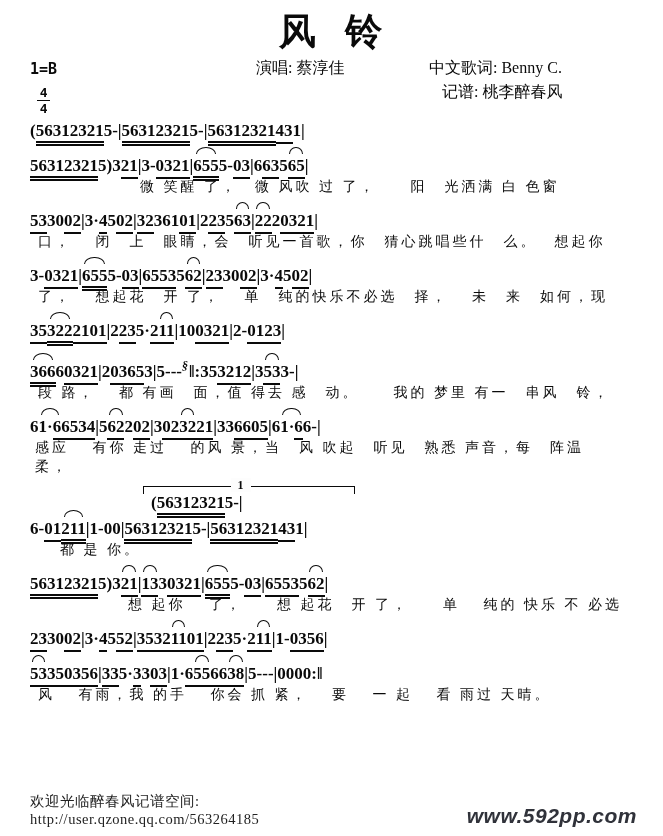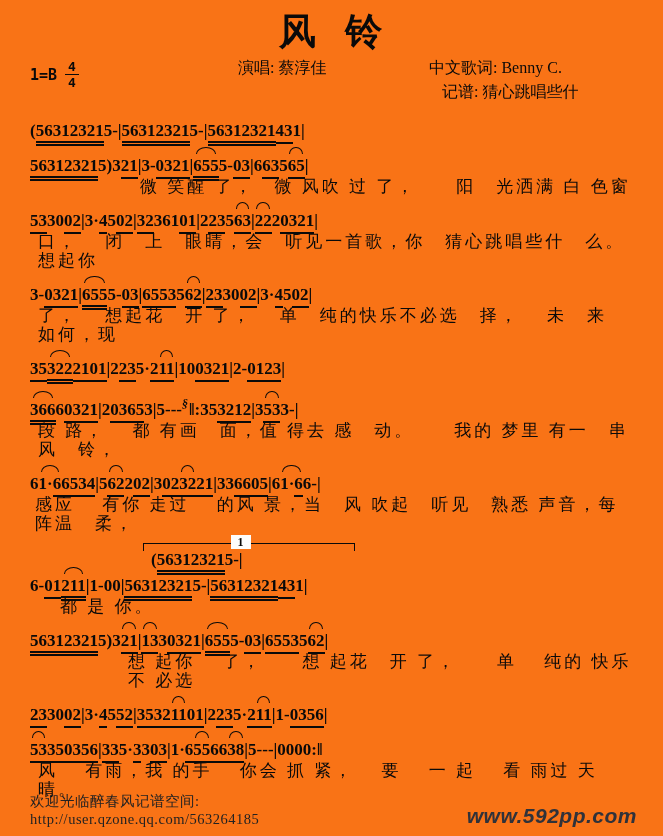--- a/index.html
+++ b/index.html
@@ -1,51 +1,51 @@
 <!DOCTYPE html>
 <html><head>
 <meta charset="utf-8">
 <style>
   html,body{margin:0;padding:0;background:#e8e8e8;}
   .page{
-    width:663px;height:836px;margin:0 auto;background:#f97316;color:#0a0a0a;
+    width:663px;height:836px;margin:0 auto;background:#ffffff;color:#0a0a0a;
     font-family:"Liberation Serif", serif;position:relative;box-sizing:border-box;
     padding:10px 30px 0 30px;overflow:hidden;
   }
   
   .title{
     text-align:center;font-size:37px;font-weight:bold;line-height:44px;
     word-spacing:16px;letter-spacing:2px;margin:0;
   }
   .meta{position:relative;height:50px;font-size:16px;margin-top:2px;}
   .key-row{position:absolute;left:0;top:4px;font-weight:bold;
-    font-family:"DejaVu Sans Mono", monospace;font-size:15px;display:flex;align-items:center;gap:8px;}
+    font-family:"DejaVu Sans Mono", monospace;font-size:15px;display:flex;align-items:center;gap:8px;flex-direction:column;}
   .meter{display:inline-flex;flex-direction:column;align-items:center;line-height:1;font-size:13px;font-weight:bold;}
   .meter .top{border-bottom:1.5px solid #0a0a0a;padding:0 3px 1px;}
   .meter .bot{padding-top:1px;}
-  .singer{position:absolute;left:208px;top:2px;}
+  .singer{position:absolute;left:226px;top:2px;}
   .lyricist{position:absolute;left:399px;top:2px;}
   .notator{position:absolute;left:412px;top:26px;}
   
   .system{margin-top:4px;}
   .music{
     display:flex;justify-content:flex-start;align-items:flex-end;
     font-weight:bold;font-size:17px;line-height:20px;padding-top:11px;
     white-space:nowrap;
   }
   .tok{position:relative;white-space:nowrap;}
   .u1{border-bottom:2px solid #0a0a0a;padding-bottom:2px;}
   .u2{border-bottom:5px double #0a0a0a;padding-bottom:1px;}
   .arc::before{
     content:"";position:absolute;left:10%;right:10%;top:-9px;height:6px;
     border:1.6px solid #0a0a0a;border-bottom:none;
     border-radius:50% 50% 0 0 / 100% 100% 0 0;
   }
   .segno{font-size:12px;font-style:italic;vertical-align:super;margin-right:1px;}
-  .lyrics{font-size:17px;line-height:19px;letter-spacing:3px;margin-top:1px;min-height:19px;}
+  .lyrics{font-size:14px;line-height:19px;letter-spacing:3px;margin-top:1px;min-height:19px;}
   
   .volta{position:relative;border-top:1.5px solid #0a0a0a;padding:2px 8px 0 8px;box-sizing:border-box;}
   .volta::before,.volta::after{content:"";position:absolute;top:0;height:7px;border-left:1.5px solid #0a0a0a;}
   .volta::before{left:0;}
   .volta::after{right:0;}
   .volta-label{
     position:absolute;top:-9px;left:46%;transform:translateX(-50%);
     background:#fdfdfd;padding:0 7px;font-size:12px;font-weight:bold;line-height:14px;
   }
   .volta .music{padding-top:4px;}
@@ -71,21 +71,21 @@
   <div class="meta">
     <div class="key-row">
       <span>1=B</span>
       <span class="meter">
         <span class="top">4</span>
         <span class="bot">4</span>
       </span>
     </div>
     <div class="singer">演唱: 蔡淳佳</div>
     <div class="lyricist">中文歌词: Benny C.</div>
-    <div class="notator">记谱: 猜心跳唱些什</div>
+    <div class="notator">记谱: 桃李醉春风</div>
   </div>
 
   <div class="system">
     <div class="music">
         <span class="tok">(<span class="u2">5631</span></span>
         <span class="tok"><span class="u2">2321</span></span>
         <span class="tok">5</span>
         <span class="tok">-</span>
         <span class="tok">|</span>
         <span class="tok"><span class="u2">5631</span></span>

